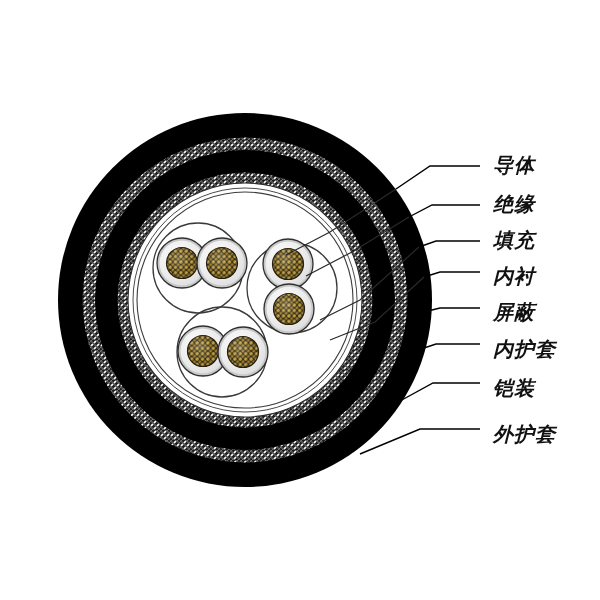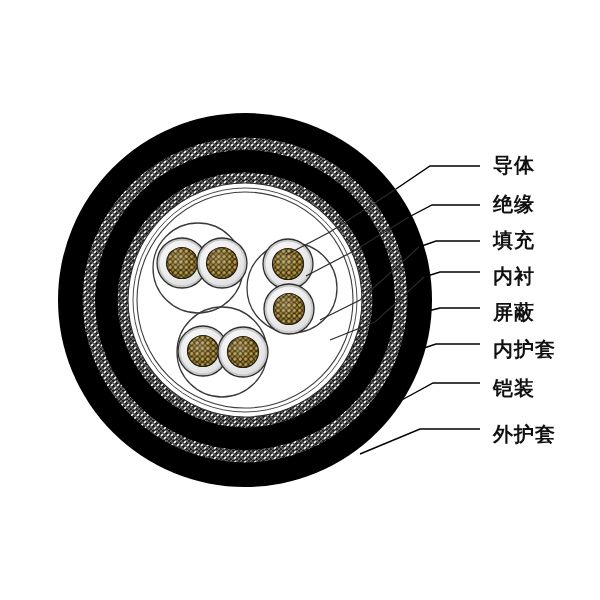--- a/index.html
+++ b/index.html
@@ -2,21 +2,21 @@
 <html><head>
 <meta charset="utf-8">
 <style>
   html,body{margin:0;padding:0;}
   body{
     width:600px;height:600px;
     background:#ffffff;
     font-family:"DejaVu Sans","Liberation Sans",sans-serif;
     overflow:hidden;
   }
-  #stage{position:relative;width:600px;height:600px;}
+  #stage{position:relative;width:600px;height:600px;font-style:italic;}
   svg{display:block;}
   .lbl{
     font-family:"DejaVu Sans","Liberation Sans",sans-serif;
     font-weight:bold;
     font-size:20px;
     fill:#111111;
     letter-spacing:1px;
     dominant-baseline:middle;
   }
 </style>

